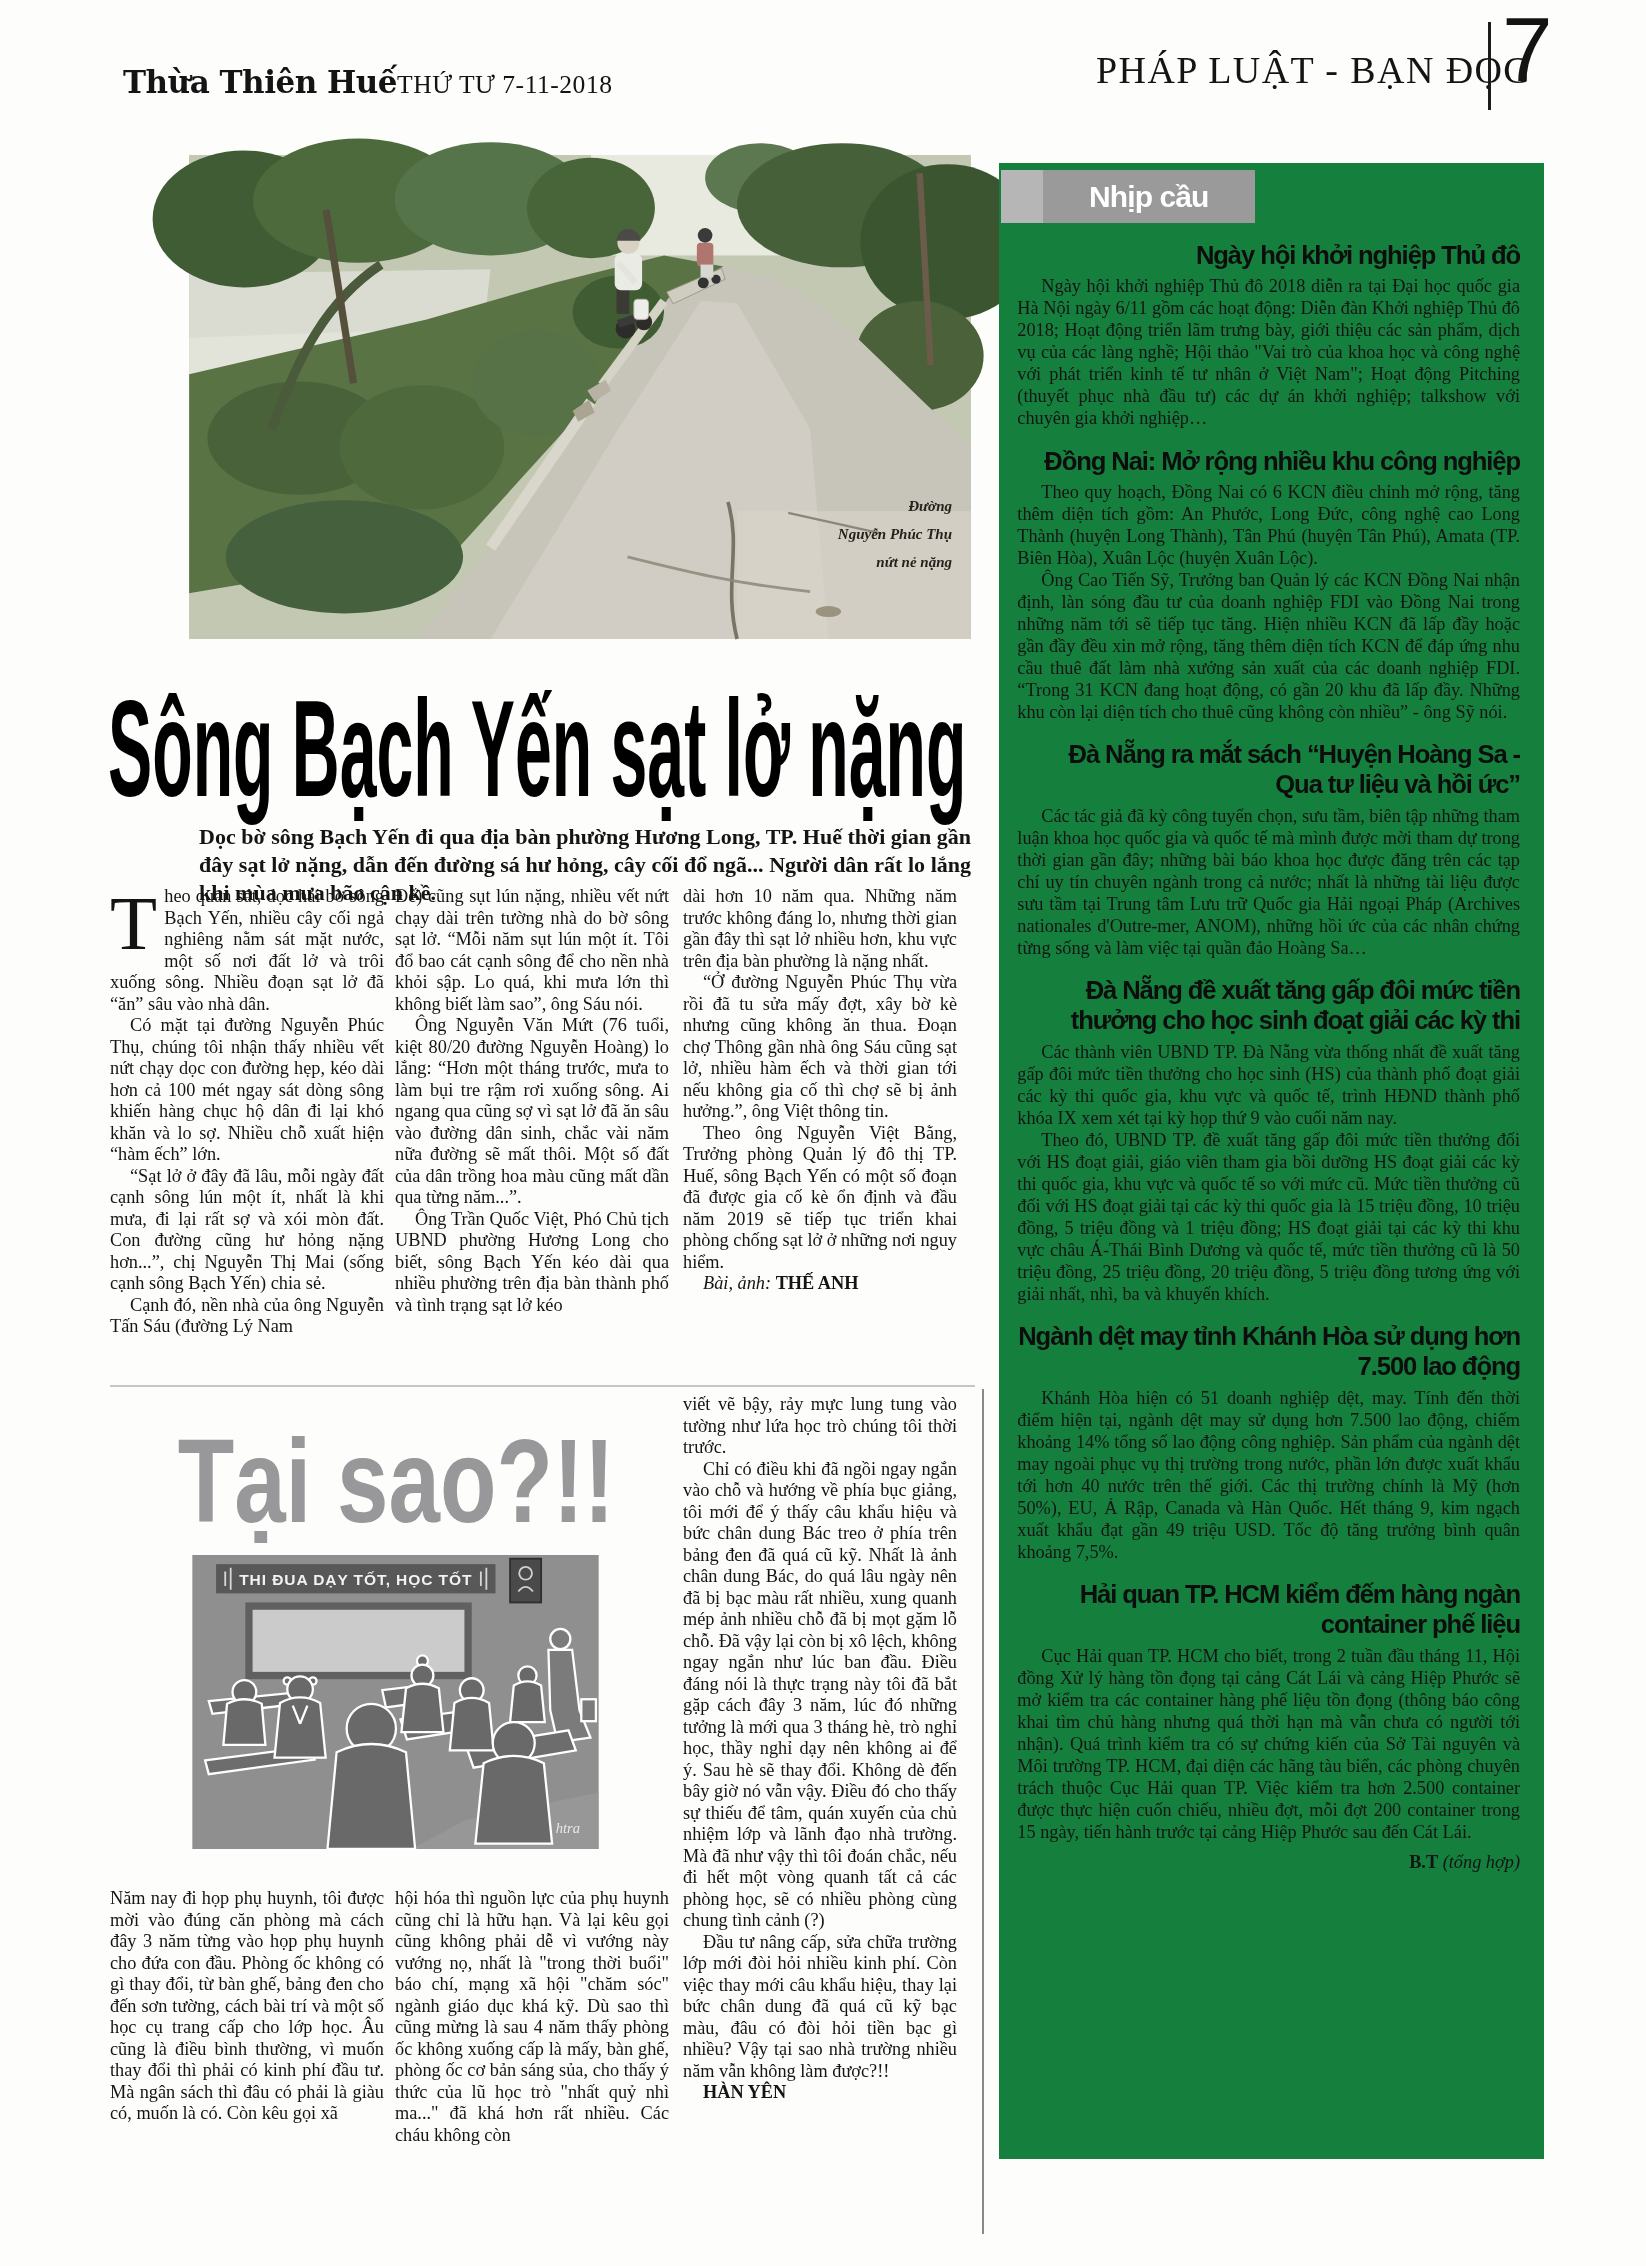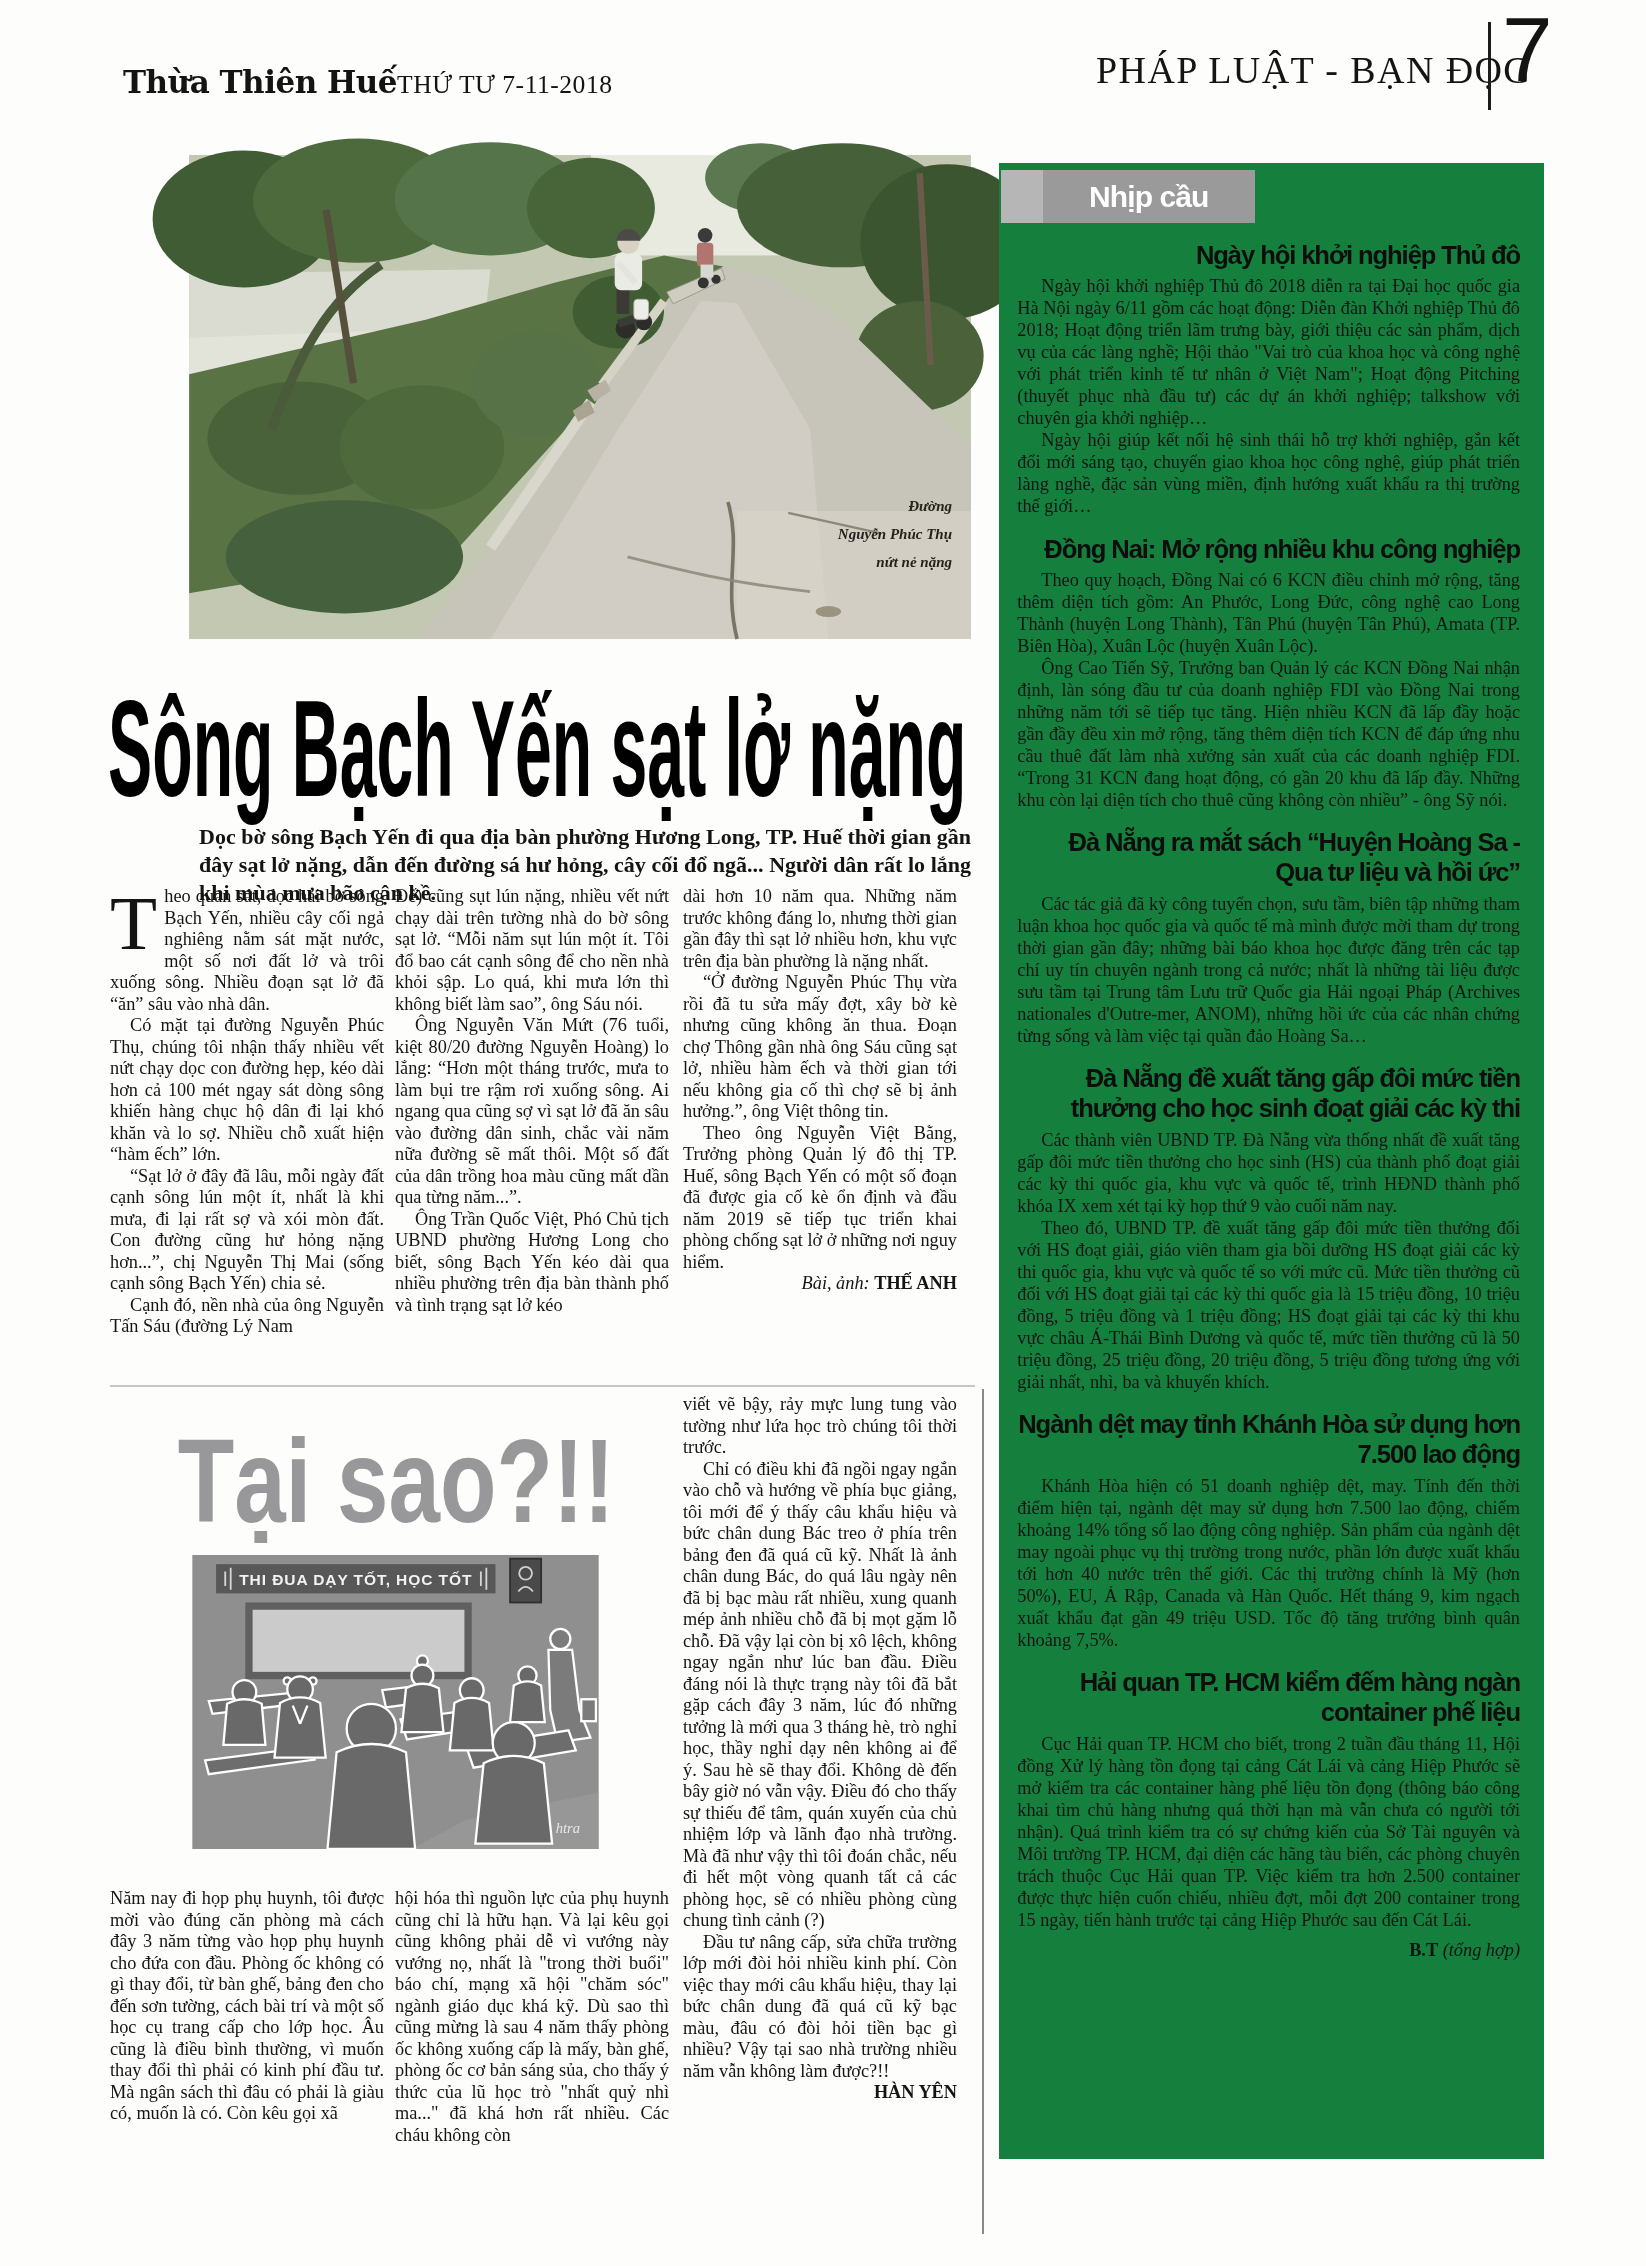--- a/index.html
+++ b/index.html
@@ -26,21 +26,21 @@
   
   #main-headline{left:106px;top:641px;width:868px;height:210px;}
   #main-headline text{font-family:"Liberation Sans",sans-serif;font-weight:bold;fill:#000;}
   #lede{left:199px;top:823px;width:772px;font-weight:bold;font-size:22px;line-height:28px;text-align:justify;}
 
   
   .col{position:absolute;width:274px;font-size:18.3px;line-height:21.5px;text-align:justify;}
   .col p{margin:0;text-indent:20px;}
   .col p.cont{text-indent:0;}
   .dropcap{float:left;font-size:77px;line-height:62px;padding:5.5px 7.3px 0 0;}
-  .byline{text-align:right;margin-top:7.3px;text-indent:0;}
+  .byline{text-align:left;margin-top:7.3px;text-indent:0;}
   .byline .pre{font-style:italic;}
   .byline .name{font-weight:bold;}
 
   #m-col1{left:110px;top:886px;}
   #m-col2{left:395px;top:886px;}
   #m-col3{left:683px;top:886px;}
 
   .hrule{left:110px;top:1385px;width:865px;height:1.8px;background:#c6c6c6;}
   .vrule{left:982px;top:1389px;width:1.8px;height:845px;background:#8a8a8a;}
 
@@ -260,21 +260,20 @@
     <div class="nc-light"></div>
     <div class="nc-dark">
       <span>Nhịp cầu</span>
     </div>
   </div>
   <div class="sb-content">
 
     <div class="sb-art">
       <h3>Ngày hội khởi nghiệp Thủ đô</h3>
       <p>Ngày hội khởi nghiệp Thủ đô 2018 diễn ra tại Đại học quốc gia Hà Nội ngày 6/11 gồm các hoạt động: Diễn đàn Khởi nghiệp Thủ đô 2018; Hoạt động triển lãm trưng bày, giới thiệu các sản phẩm, dịch vụ của các làng nghề; Hội thảo "Vai trò của khoa học và công nghệ với phát triển kinh tế tư nhân ở Việt Nam"; Hoạt động Pitching (thuyết phục nhà đầu tư) các dự án khởi nghiệp; talkshow với chuyên gia khởi nghiệp…</p>
-      <p>Ngày hội giúp kết nối hệ sinh thái hỗ trợ khởi nghiệp, gắn kết đổi mới sáng tạo, chuyển giao khoa học công nghệ, giúp phát triển làng nghề, đặc sản vùng miền, định hướng xuất khẩu ra thị trường thế giới…</p>
     </div>
 
     <div class="sb-art">
       <h3>Đồng Nai: Mở rộng nhiều khu công nghiệp</h3>
       <p>Theo quy hoạch, Đồng Nai có 6 KCN điều chỉnh mở rộng, tăng thêm diện tích gồm: An Phước, Long Đức, công nghệ cao Long Thành (huyện Long Thành), Tân Phú (huyện Tân Phú), Amata (TP. Biên Hòa), Xuân Lộc (huyện Xuân Lộc).</p>
       <p>Ông Cao Tiến Sỹ, Trưởng ban Quản lý các KCN Đồng Nai nhận định, làn sóng đầu tư của doanh nghiệp FDI vào Đồng Nai trong những năm tới sẽ tiếp tục tăng. Hiện nhiều KCN đã lấp đầy hoặc gần đầy đều xin mở rộng, tăng thêm diện tích KCN để đáp ứng nhu cầu thuê đất làm nhà xưởng sản xuất của các doanh nghiệp FDI. “Trong 31 KCN đang hoạt động, có gần 20 khu đã lấp đầy. Những khu còn lại diện tích cho thuê cũng không còn nhiều” - ông Sỹ nói.</p>
     </div>
 
     <div class="sb-art">
       <h3>Đà Nẵng ra mắt sách “Huyện Hoàng Sa - Qua tư liệu và hồi ức”</h3>

